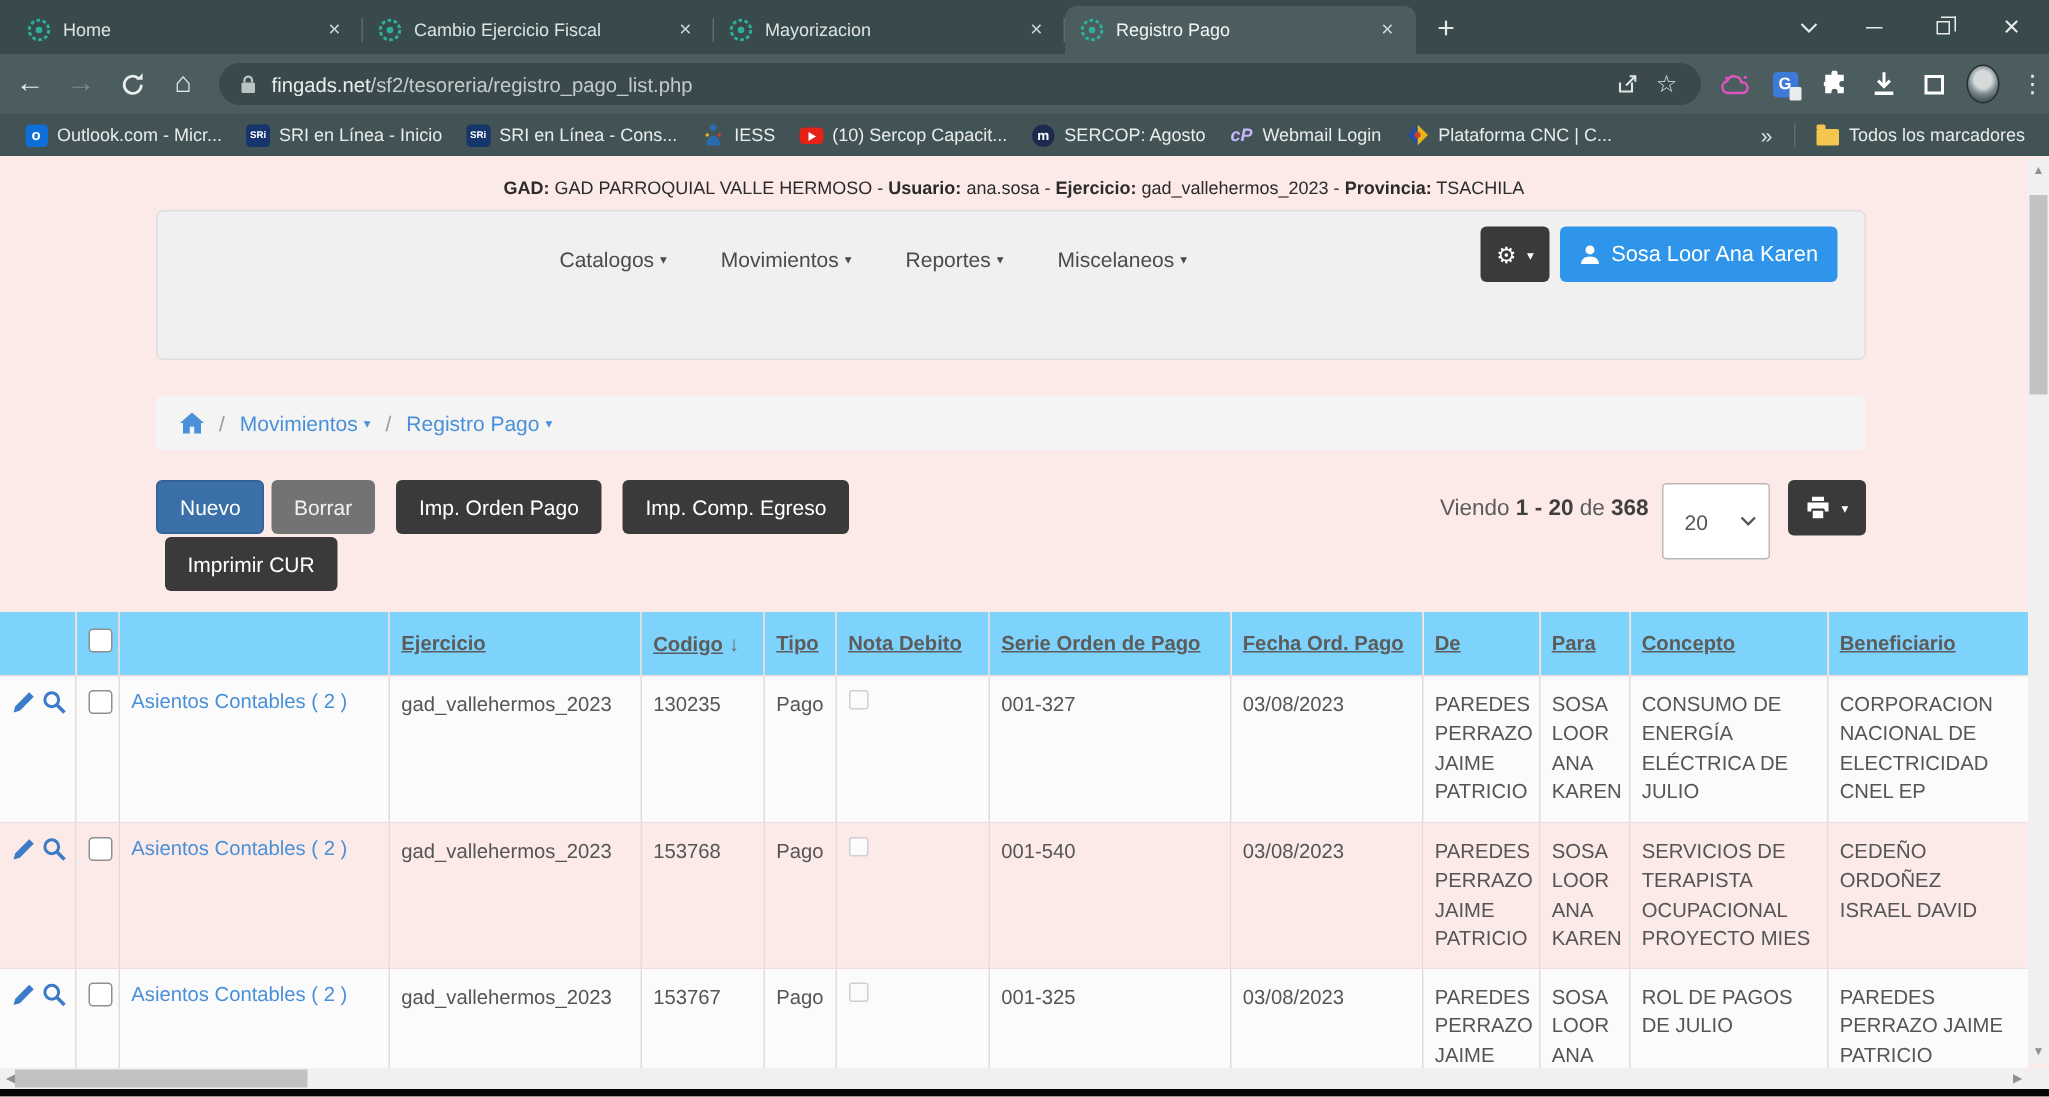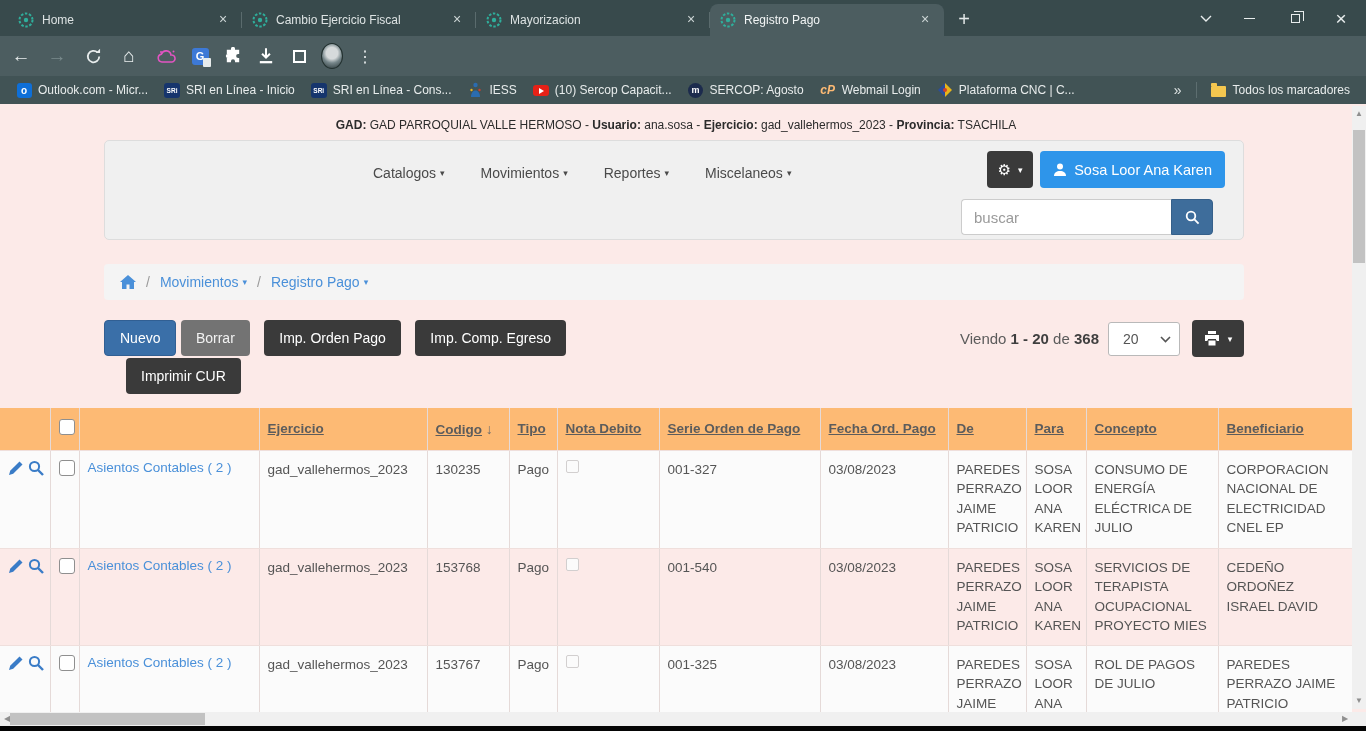--- a/index.html
+++ b/index.html
@@ -43,21 +43,21 @@
   
   .bookmarks { position:absolute; top:76px; left:0; width:1366px; height:28px; background:#415355; display:flex; align-items:center; padding:0 8px; color:#e8ecec; font-size:12px; }
   .bm { display:flex; align-items:center; gap:6px; padding:0 8px; height:22px; border-radius:4px; white-space:nowrap; }
   .bm-ic { width:16px; height:16px; display:flex; align-items:center; justify-content:center; flex:0 0 16px; }
   .sqic { border-radius:3px; color:#fff; font-weight:bold; display:flex; align-items:center; justify-content:center; }
   .outlook { width:15px; height:15px; background:#0e6fd8; font-size:10px; }
   .sri { width:16px; height:15px; background:#16356d; font-size:6.5px; }
   .yt { width:16px; height:11px; background:#e62117; border-radius:3px; position:relative; }
   .yt::after { content:""; position:absolute; left:6px; top:3px; border-left:5px solid #fff; border-top:3px solid transparent; border-bottom:3px solid transparent; }
   .sercop { width:15px; height:15px; background:#1c2b4d; border-radius:50%; font-size:9px; }
-  .cp { color:#fdba74; font-weight:bold; font-size:12px; font-style:italic; }
+  .cp { color:#c4b5fd; font-weight:bold; font-size:12px; font-style:italic; }
   .bm-spacer { flex:1; }
   .chev2 { color:#dfe5e5; font-size:14px; padding:0 8px; }
   .bm-sep { width:1px; height:16px; background:#5d6e70; margin:0 6px; }
   .folder { width:15px; height:11px; background:#f4c64f; border-radius:1px; position:relative; margin-top:2px; }
   .folder::before { content:""; position:absolute; top:-3px; left:0; width:6px; height:3px; background:#f4c64f; border-radius:1px 1px 0 0; }
 
   
   .page { position:absolute; top:104px; left:0; width:1366px; height:622px; background:#fceae8; overflow:hidden; }
   .gadline { position:absolute; top:14px; left:0; width:1352px; text-align:center; font-size:12px; color:#2b2b2b; }
   .gadline b { font-weight:bold; }
@@ -77,32 +77,32 @@
   .breadcrumb { position:absolute; top:160px; left:104px; width:1140px; height:36px; background:#f4f4f4; border-radius:4px; display:flex; align-items:center; padding:0 16px; font-size:14px; gap:10px; }
   .crumb { color:#4a90d9; cursor:pointer; }
   .crumb-sep { color:#9a9a9a; }
 
   .btnrow { position:absolute; top:216px; left:104px; width:1140px; }
   .btn { display:inline-block; height:36px; border-radius:4px; color:#fff; font-size:14px; border:none; padding:0 15px; font-family:"Liberation Sans",sans-serif; cursor:pointer; vertical-align:top; }
   .btn-blue { background:#3a6fa8; border:1px solid #315f93; }
   .btn-gray { background:#737373; color:#f2f2f2; margin-left:0; }
   .btn-dark { background:#3a3a3a; }
   .btn-dark.m1 { margin-left:10px; }
-  .row2 { margin-top:2px; margin-left:22px; }
+  .row2 { margin-top:2px; margin-left:6px; }
   .viendo { position:absolute; right:145px; top:10px; font-size:15px; color:#5b5b5b; white-space:nowrap; }
   .viendo b { color:#3f3f3f; }
-  .pagesize { position:absolute; right:64px; top:2px; width:72px; height:34px; background:#fff; border:1px solid #b9b9b9; border-radius:3px; display:flex; align-items:center; padding:0 8px 0 14px; font-size:14px; color:#555; cursor:pointer; }
+  .pagesize { position:absolute; right:64px; top:2px; width:72px; height:51px; background:#fff; border:1px solid #b9b9b9; border-radius:3px; display:flex; align-items:center; padding:0 8px 0 14px; font-size:14px; color:#555; cursor:pointer; }
   .pagesize .pchev { margin-left:auto; }
   .printbtn { position:absolute; right:0; top:0; width:52px; height:37px; background:#3a3a3a; border-radius:4px; display:flex; align-items:center; justify-content:center; gap:4px; color:#fff; }
 
   
   .tablewrap { position:absolute; top:304px; left:0; width:1352px; height:304px; overflow:hidden; background:#fbfbfb; }
   table.grid { border-collapse:collapse; table-layout:fixed; width:1352px; font-size:13.5px; color:#555; }
   table.grid td, table.grid th { border-right:1px solid #e5dad8; border-bottom:1px solid #efdfdc; vertical-align:top; padding:9px 8px; text-align:left; overflow:hidden; }
-  table.grid th { background:#fdba74; color:#5c5c5c; font-weight:bold; height:42px; vertical-align:middle; white-space:nowrap; }
+  table.grid th { background:#7dd3fc; color:#5c5c5c; font-weight:bold; height:42px; vertical-align:middle; white-space:nowrap; }
   table.grid th .hlabel { text-decoration:underline; }
   tr.r-odd td { background:#fbfbfb; }
   tr.r-even td { background:#fceae8; }
   tr.datarow { height:97px; }
   td.icons { padding:8px 4px 0 7px; white-space:nowrap; }
   td.ckcol, th.ckcol { text-align:center; vertical-align:top; padding-top:10px; }
   th.ckcol { vertical-align:middle; padding-top:0; }
   td.num, th.num { text-align:right; padding-right:12px;margin-left:48px; }
   a.rowlink { color:#4a90d9; text-decoration:none; cursor:pointer; }
   .cbx { display:inline-block; width:16px; height:16px; background:#fff; border:1px solid #8f8f8f; border-radius:3px; }
@@ -183,20 +183,34 @@
   <div class="toolbar">
     <div class="navic">←</div>
     <div class="navic disabled">→</div>
     <div class="navic">
         <svg width="17" height="17" viewBox="0 0 16 16">
           <path d="M13.4 8a5.4 5.4 0 1 1-1.6-3.8" stroke="#e8eded" stroke-width="1.7" fill="none"></path>
           <path d="M14.2 0.8v4h-4z" fill="#e8eded"></path>
         </svg>
       </div>
     <div class="navic">⌂</div>
+    <div class="urlpill">
+      <svg width="11" height="14" viewBox="0 0 11 14">
+          <rect x="1" y="6" width="9" height="7" rx="1" fill="#b9c3c3"></rect>
+          <path d="M3 6V4.5a2.5 2.5 0 0 1 5 0V6" fill="none" stroke="#b9c3c3" stroke-width="1.5"></path>
+        </svg>
+      <span class="urltext"><span>fingads.net</span><span class="path">/sf2/tesoreria/registro_pago_list.php</span></span>
+      <span class="pillic">
+          <svg width="16" height="16" viewBox="0 0 16 16">
+            <path d="M3 7v6h8V7" fill="none" stroke="#dfe5e5" stroke-width="1.4"></path>
+            <path d="M7 9L13 3M9.5 2.8h3.7v3.7" fill="none" stroke="#dfe5e5" stroke-width="1.4"></path>
+          </svg>
+        </span>
+      <span class="pillic">☆</span>
+    </div>
     <div class="extarea">
       <span class="ext">
           <svg width="20" height="15" viewBox="0 0 20 15">
             <path d="M5 13a4 4 0 0 1-.6-7.9A5 5 0 0 1 14 6a3.5 3.5 0 0 1 1 7z" fill="none" stroke="#e254c2" stroke-width="1.6"></path>
             <circle cx="4" cy="3" r="1" fill="#e254c2"></circle>
             <circle cx="16.5" cy="2.5" r="1" fill="#e254c2"></circle>
           </svg>
         </span>
       <span class="ext">
           <span class="translate-box">G</span>
@@ -307,29 +321,20 @@
       <div class="gearbtn">
           <span>⚙</span>
           <span class="caret">▾</span>
         </div>
       <div class="userbtn">
         <svg width="14" height="14" viewBox="0 0 14 14">
             <circle cx="7" cy="3.6" r="3" fill="#fff"></circle>
             <path d="M1 13c0-3.2 2.6-5 6-5s6 1.8 6 5z" fill="#fff"></path>
           </svg>
         <span>Sosa Loor Ana Karen</span>
-      </div>
-      <div class="searchwrap">
-        <input type="text" placeholder="buscar" style="">
-        <div class="searchbtn">
-            <svg width="15" height="15" viewBox="0 0 15 15">
-              <circle cx="6" cy="6" r="4.3" fill="none" stroke="#fff" stroke-width="1.8"></circle>
-              <path d="M9.4 9.4L13.6 13.6" stroke="#fff" stroke-width="1.8"></path>
-            </svg>
-          </div>
       </div>
     </div>
 
     <div class="breadcrumb">
       <svg width="16" height="15" viewBox="0 0 16 15">
           <path d="M8 0L0 7h2v7h4.5V9.5h3V14H14V7h2z" fill="#4a90d9"></path>
         </svg>
       <span class="crumb-sep">/</span>
       <span class="crumb"><span>Movimientos</span><span class="caret">▾</span></span>
       <span class="crumb-sep">/</span>

